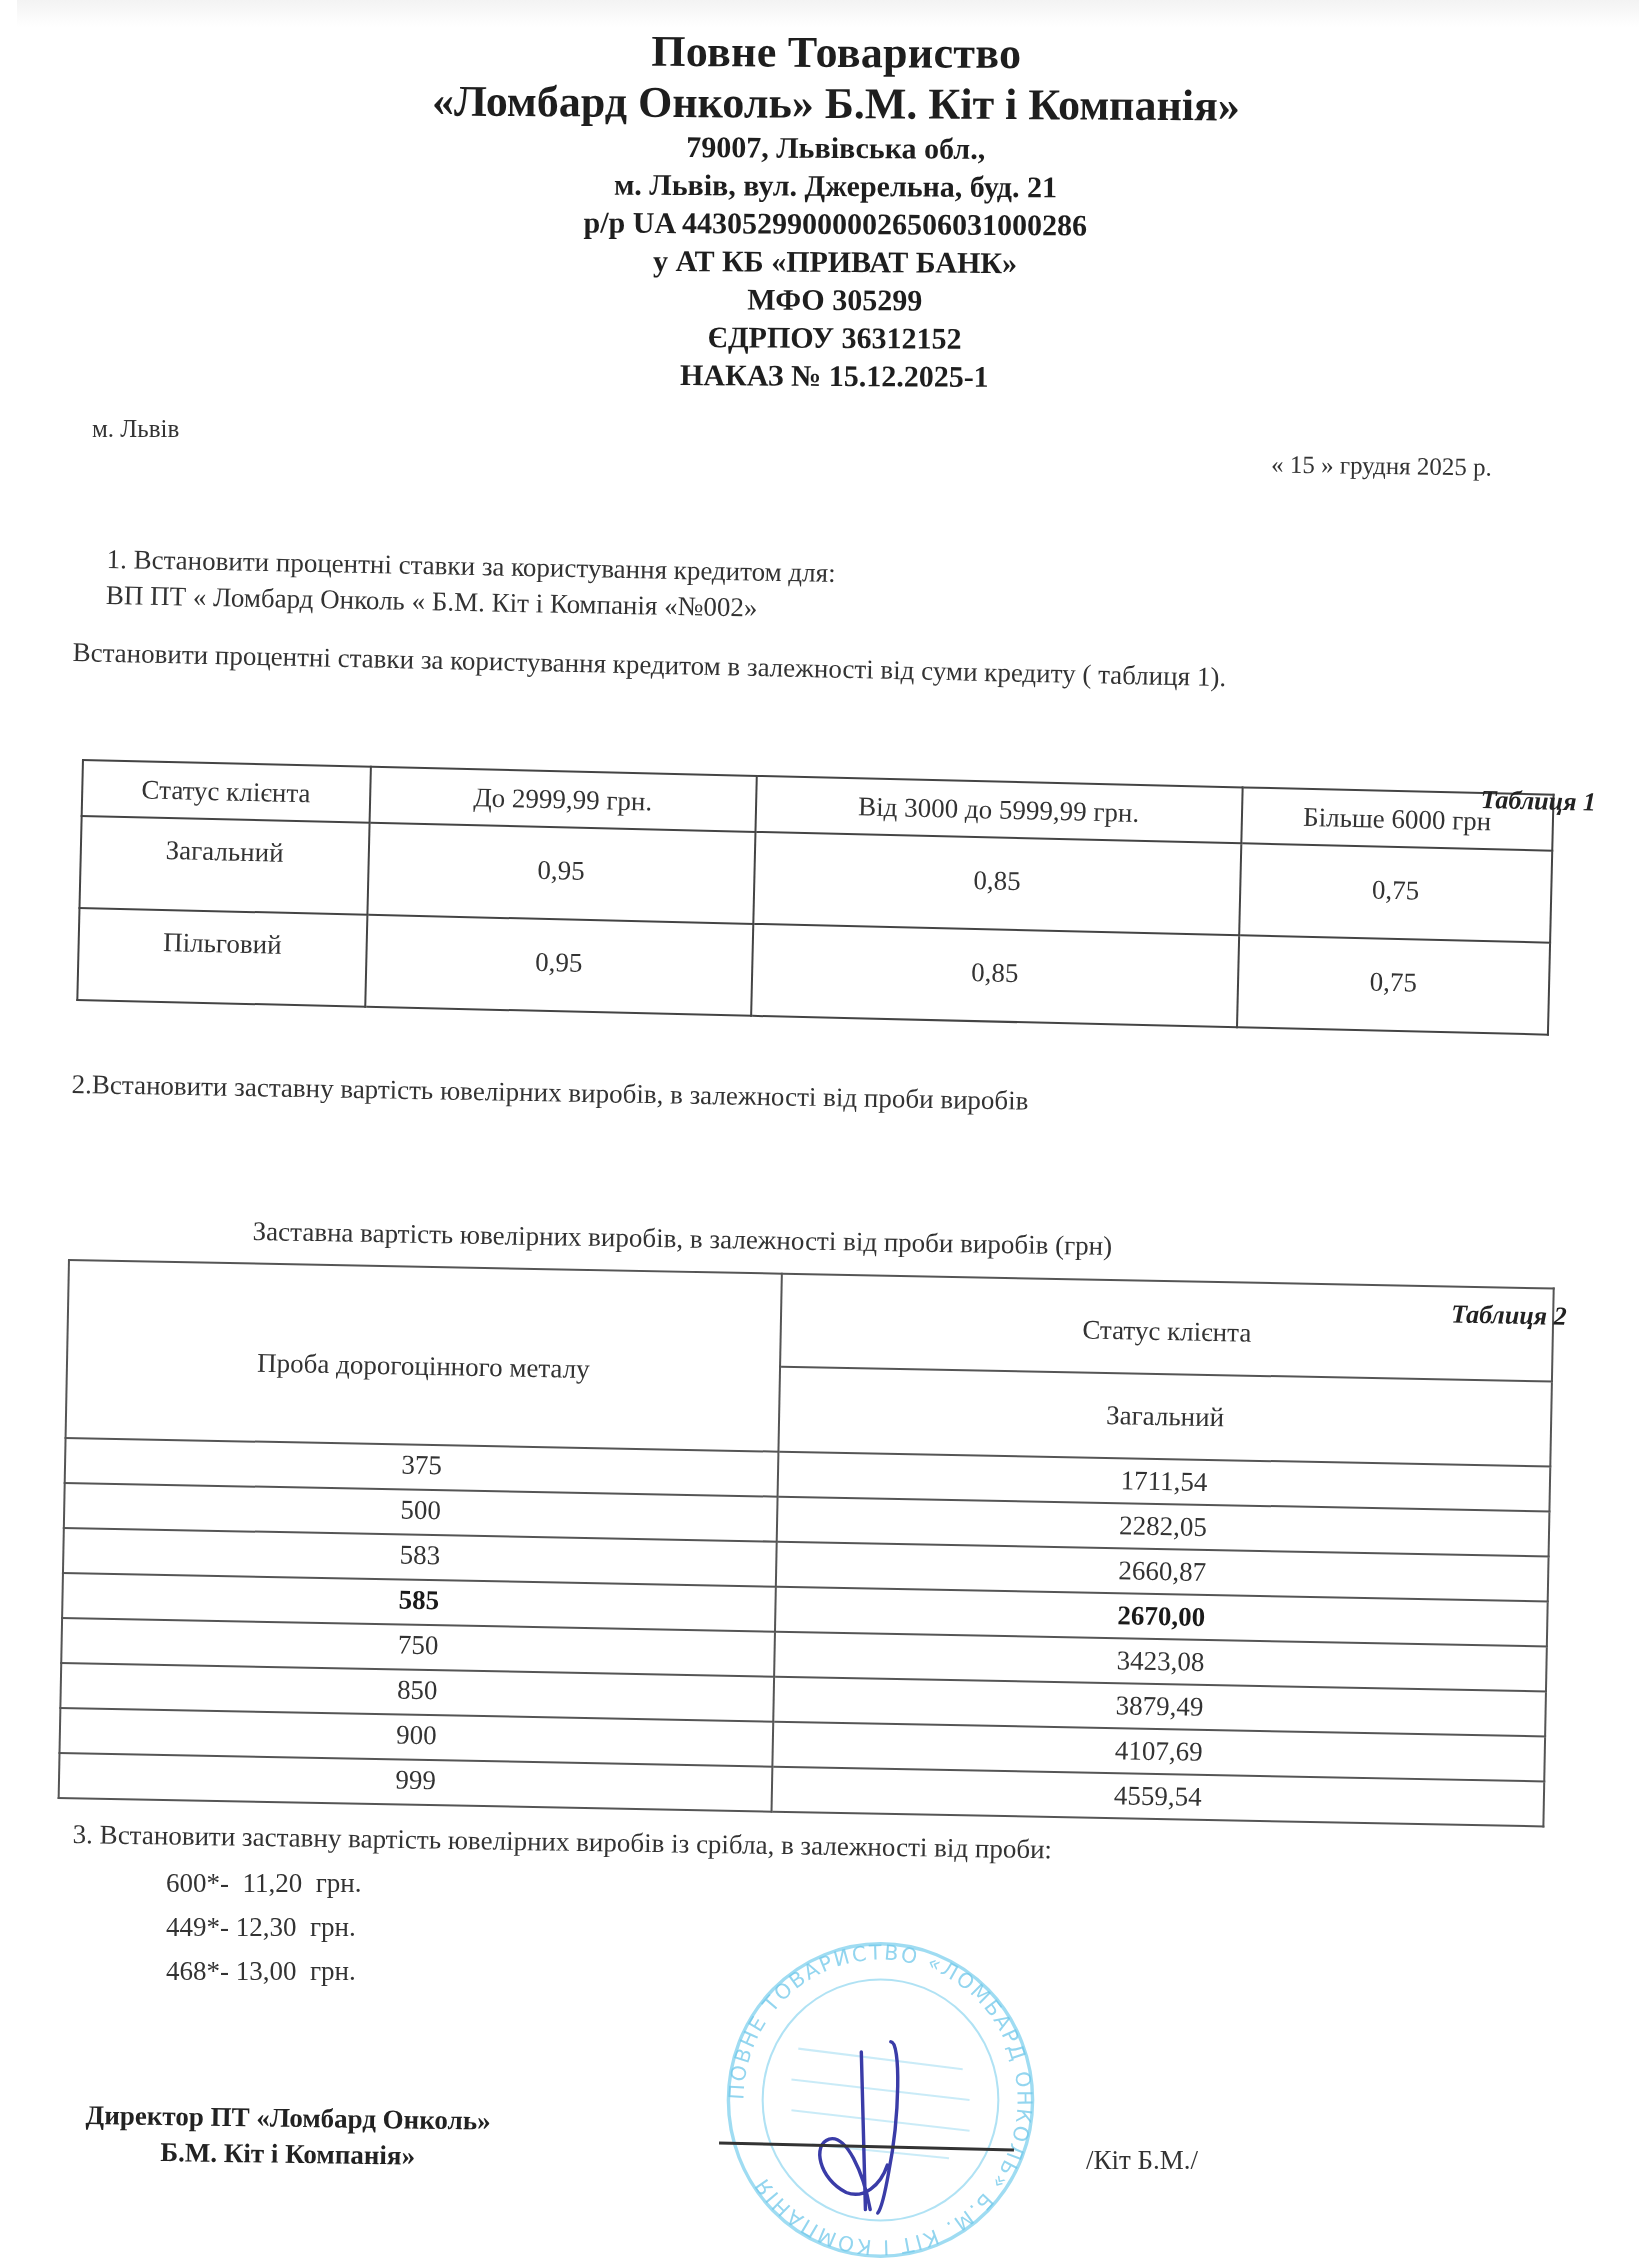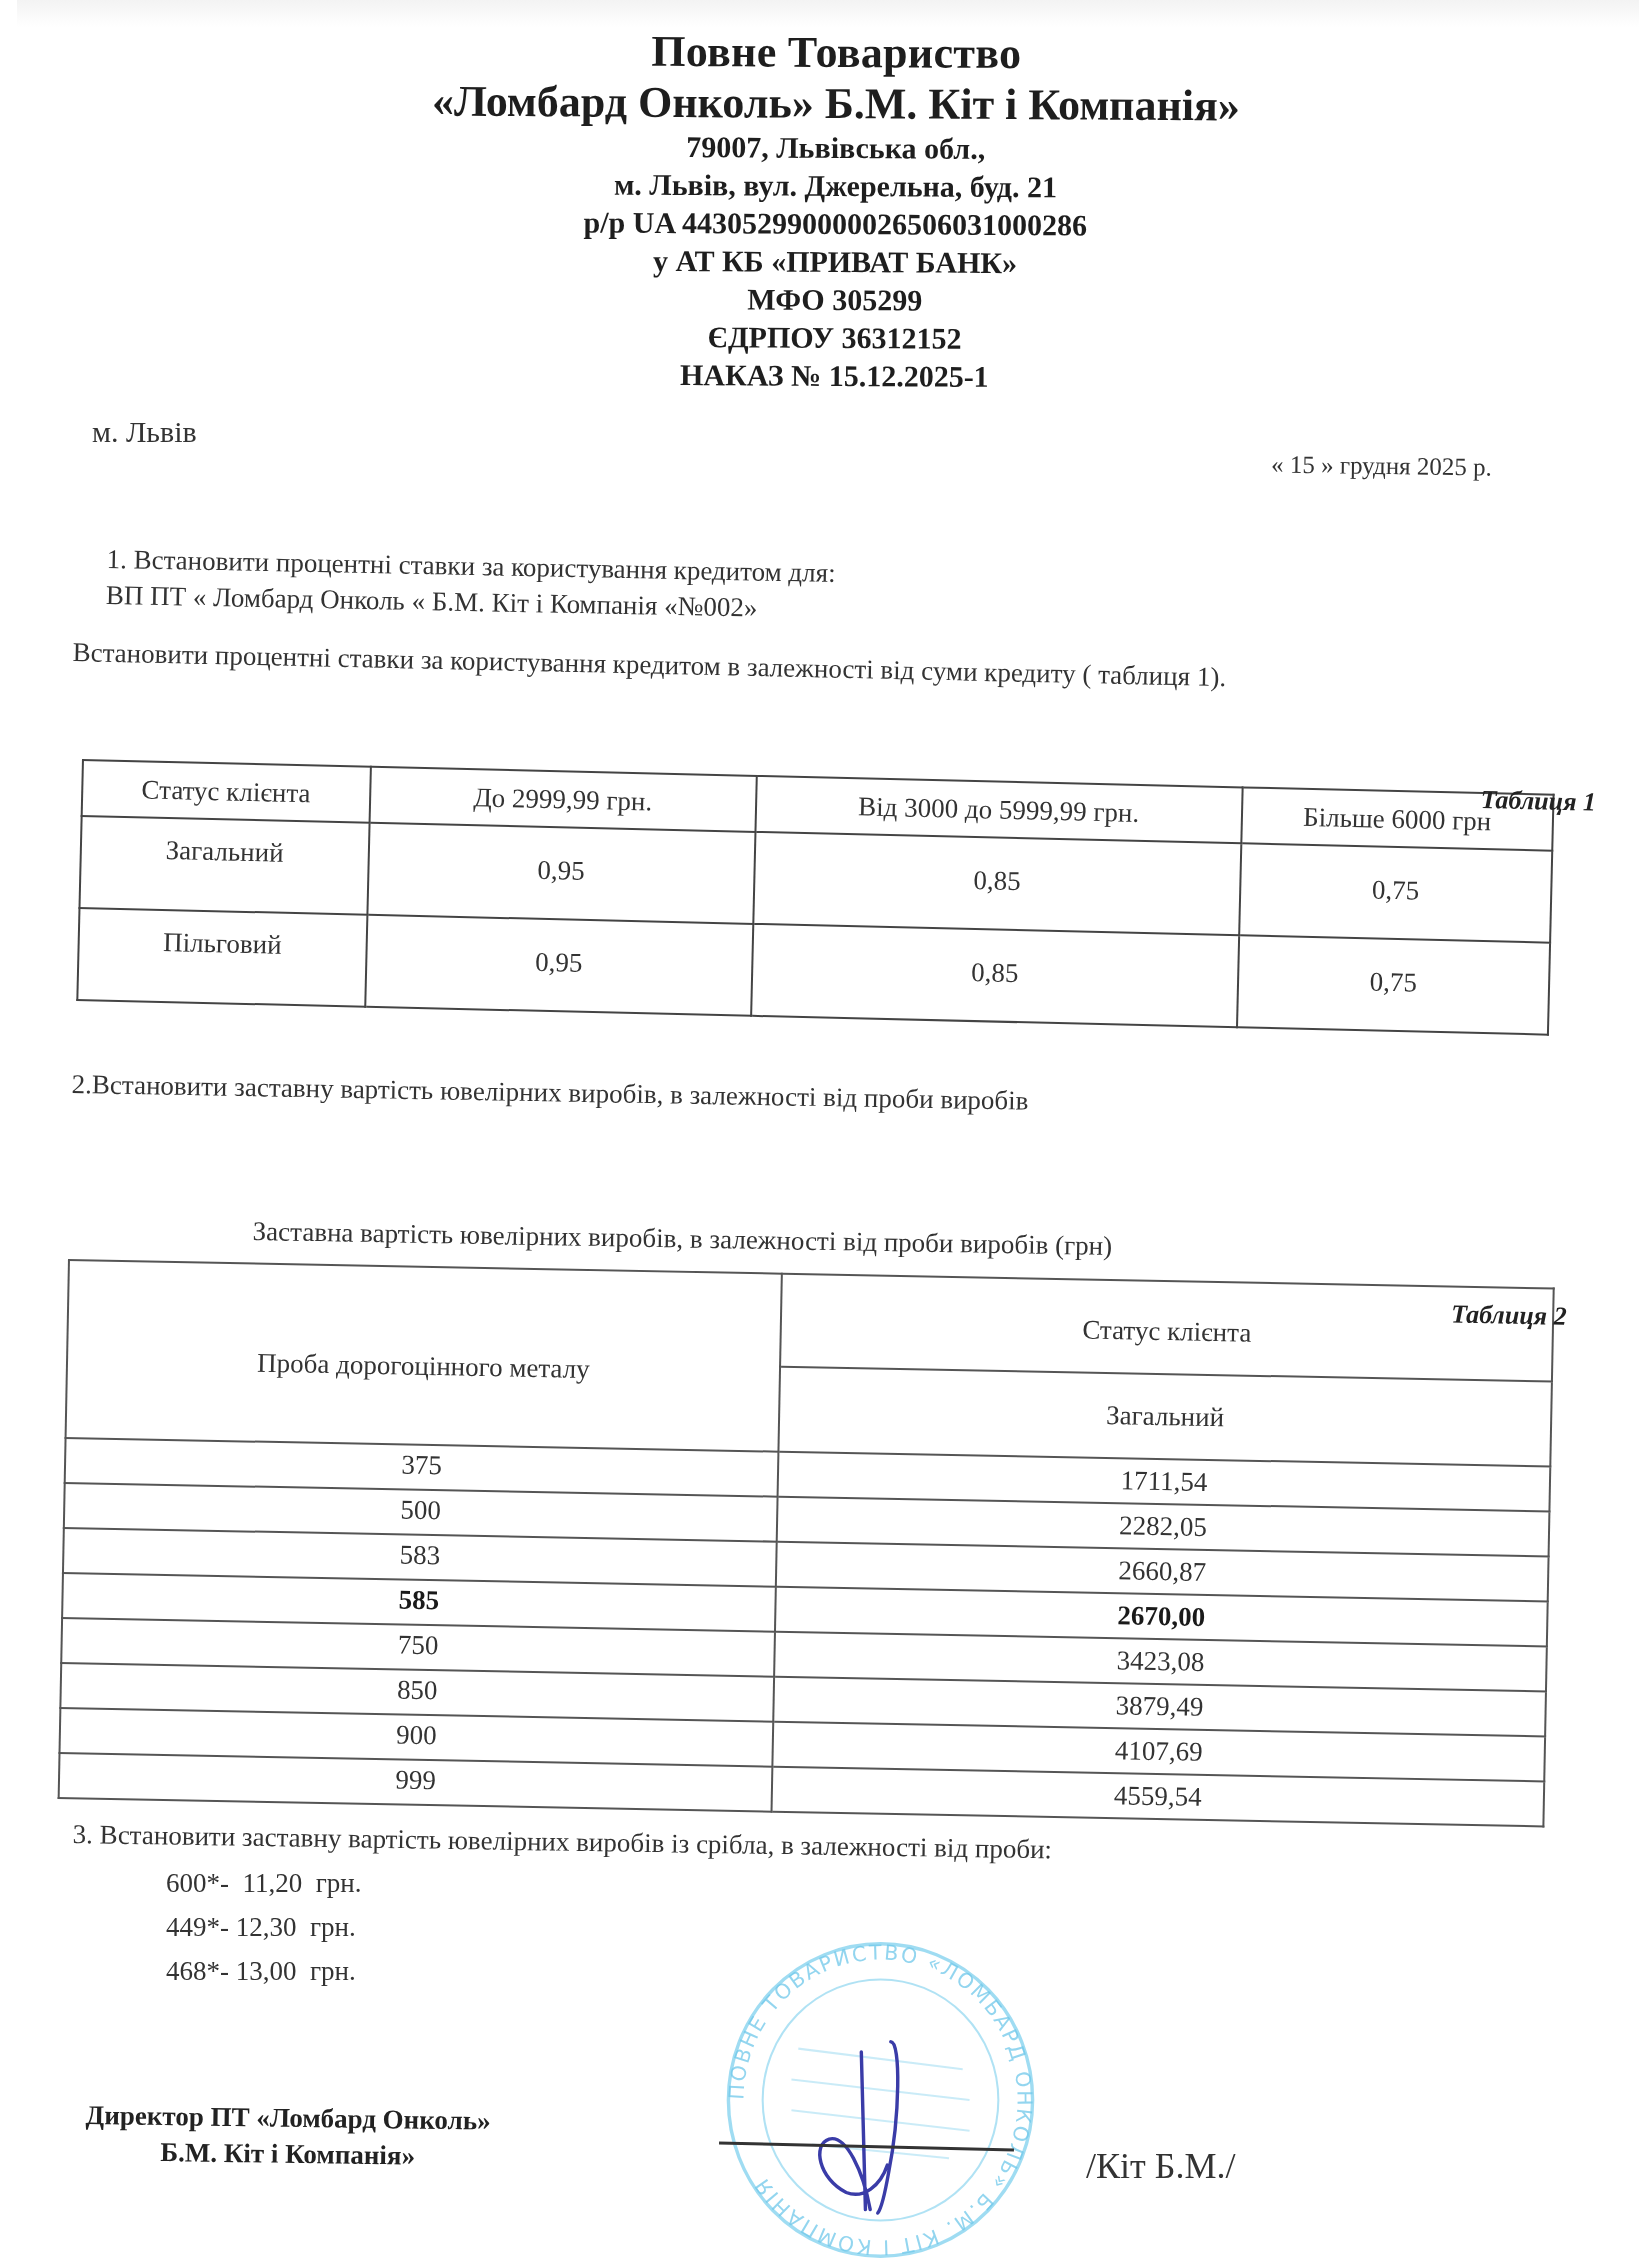--- a/index.html
+++ b/index.html
@@ -19,21 +19,21 @@
       position: absolute; left: 0; top: 27px; width: 1639px;
       text-align: center; font-weight: bold; color: #1e1e1e;
       transform: rotate(0.35deg);
       transform-origin: 820px 0;
     }
     .header .company-type { font-size: 44px; line-height: 51px; letter-spacing: 0.3px; }
     .header .company-name  { font-size: 44px; line-height: 51px; }
     .header .line { font-size: 30px; line-height: 38px; }
 
     .city {
-      position: absolute; left: 75px; top: 415px; font-size: 30px; color: #333; text-align: right;
+      position: absolute; left: 75px; top: 415px; font-size: 25px; color: #333; text-align: right;
     }
     .date {
       position: absolute; left: 1254px; top: 452px; font-size: 25px; color: #333;
       transform: rotate(0.8deg);
     }
 
     
     .s1 { position: absolute; left: 90px; top: 541px; font-size: 27px; line-height: 36px; color: #333; transform: rotate(1.1deg); transform-origin: 0 0; }
     .s1b { position: absolute; left: 56px; top: 637px; font-size: 27px; color: #333; transform: rotate(1.25deg); transform-origin: 0 0; white-space: nowrap; }
 
@@ -89,21 +89,21 @@
     .s3 { position: absolute; left: 56px; top: 1819px; font-size: 27px; color: #333; transform: rotate(0.9deg); transform-origin: 0 0; white-space: nowrap; }
     .silver-list { position: absolute; left: 149px; top: 1861px; font-size: 27px; color: #333; }
     .silver-item { height: 44px; line-height: 44px; white-space: pre; }
 
     
     .director {
       position: absolute; left: 69px; top: 2097px; font-size: 27px; font-weight: bold; color: #222; text-align: center; line-height: 36px;
       transform: rotate(0.8deg); transform-origin: 0 0;
     }
     .sign-line { position: absolute; left: 702px; top: 2145px; width: 295px; height: 2.7px; background: #333; transform: rotate(1.4deg); }
-    .signer { position: absolute; left: 1069px; top: 2145px; font-size: 36px; color: #333; }
+    .signer { position: absolute; left: 1069px; top: 2145px; font-size: 27px; color: #333; }
 
     .stamp { position: absolute; left: 699px; top: 1939px; width: 329px; height: 322px; }
   </style>
 </head>
 <body>
 
 <div class="page">
 
   <div class="header">
     <div class="company-type">Повне Товариство</div>

